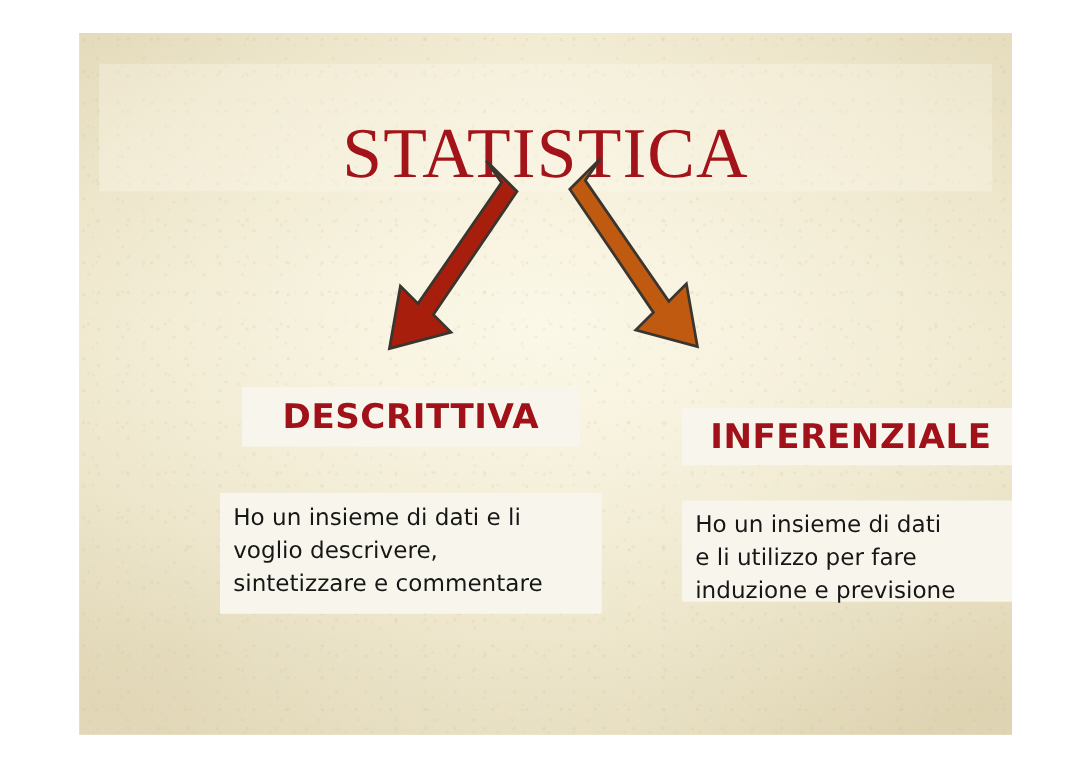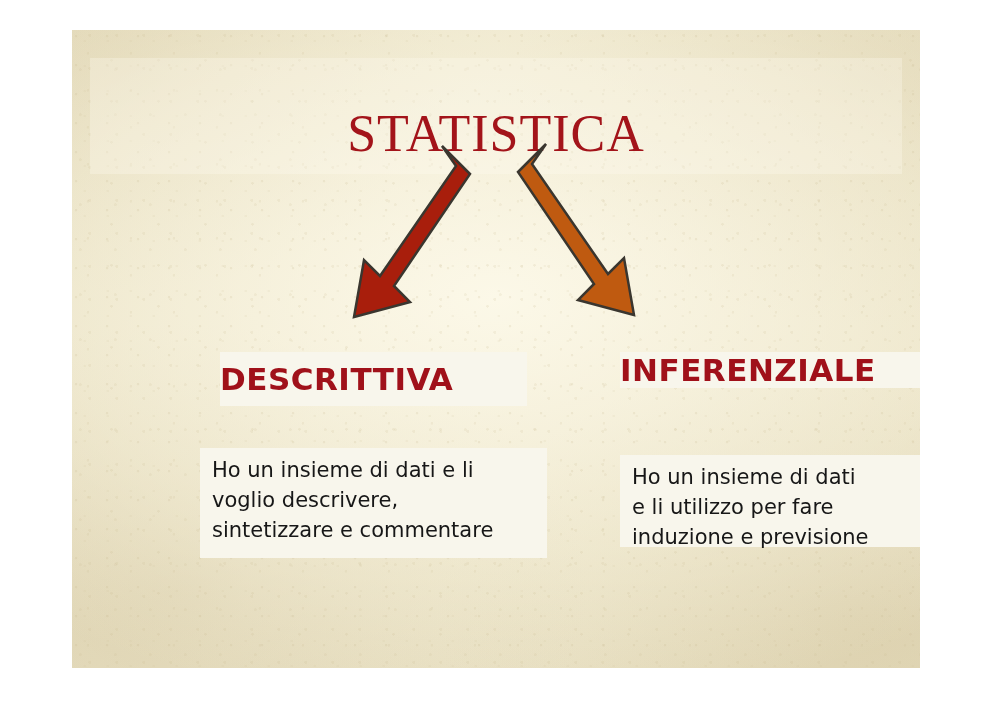--- a/index.html
+++ b/index.html
@@ -67,40 +67,41 @@
   }
 
   
   .slide-title {
     position: absolute;
     left: 0;
     top: 78px;
     width: 848px;
     text-align: center;
     font-family: "Liberation Serif", "DejaVu Serif", serif;
-    font-size: 52px;
+    font-size: 65px;
     line-height: 1;
     letter-spacing: 1px;
     color: #a3141a;
   }
 
   
   .arrow {
     position: absolute;
   }
 
   
   .box {
     position: absolute;
     background: #f8f6ec;
   }
 
   .heading-box {
     display: flex;
     align-items: center;
+    justify-content: center;
   }
   .heading-text {
     font-family: "DejaVu Sans", sans-serif;
     font-weight: bold;
     font-size: 31px;
     letter-spacing: 0.5px;
     color: #a0111a;
     white-space: nowrap;
   }
 
@@ -116,21 +117,21 @@
     line-height: 30px;
     color: #171717;
     white-space: pre-line;
   }
 
   
   #heading-box-left  { left: 148px; top: 322px; width: 307px; height: 54px; }
   #body-box-left     { left: 128px; top: 418px; width: 347px; height: 110px; }
 
   
-  #heading-box-right { left: 548px; top: 322px; width: 307px; height: 36px; }
+  #heading-box-right { left: 548px; top: 341px; width: 307px; height: 52px; }
   #body-box-right    { left: 548px; top: 425px; width: 303px; height: 92px; }
 </style>
 </head>
 <body>
 
 <div id="slide-canvas">
 
   <div class="slide">
 
     <div class="paper-grain"></div>

